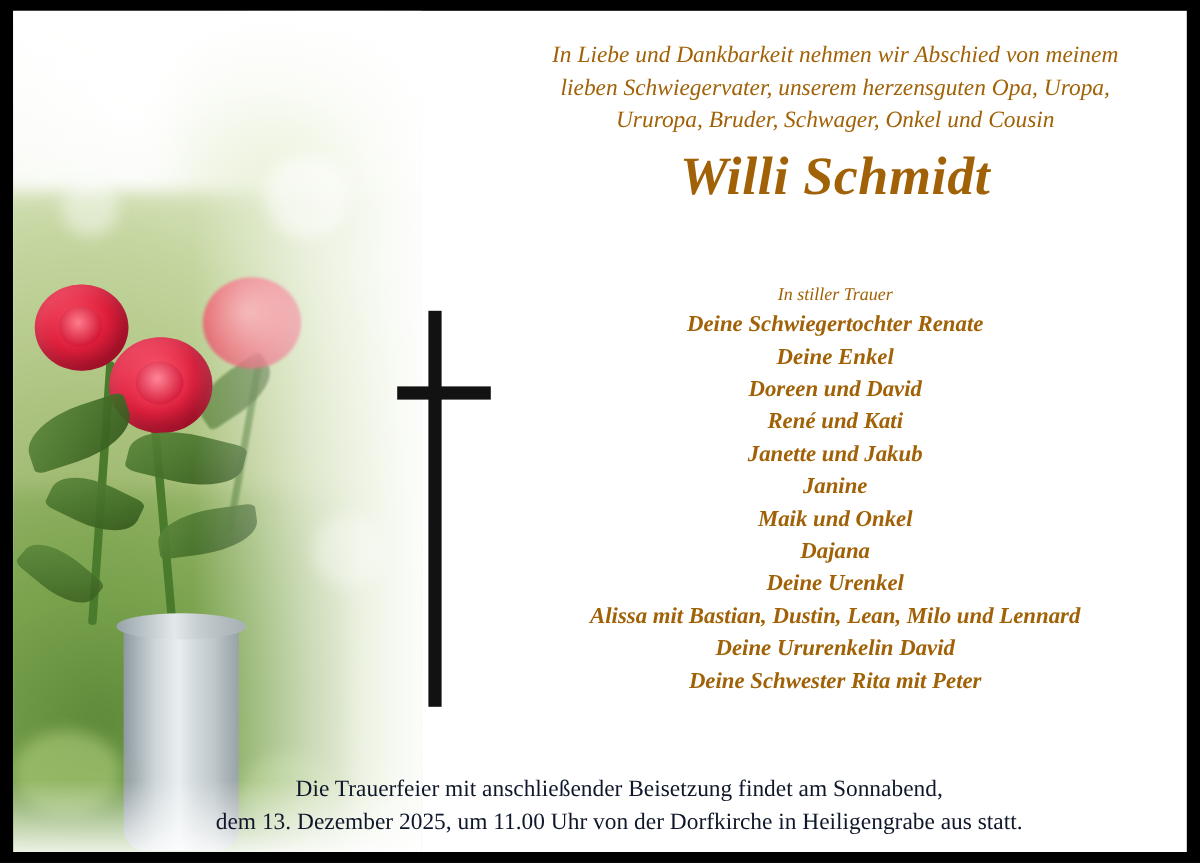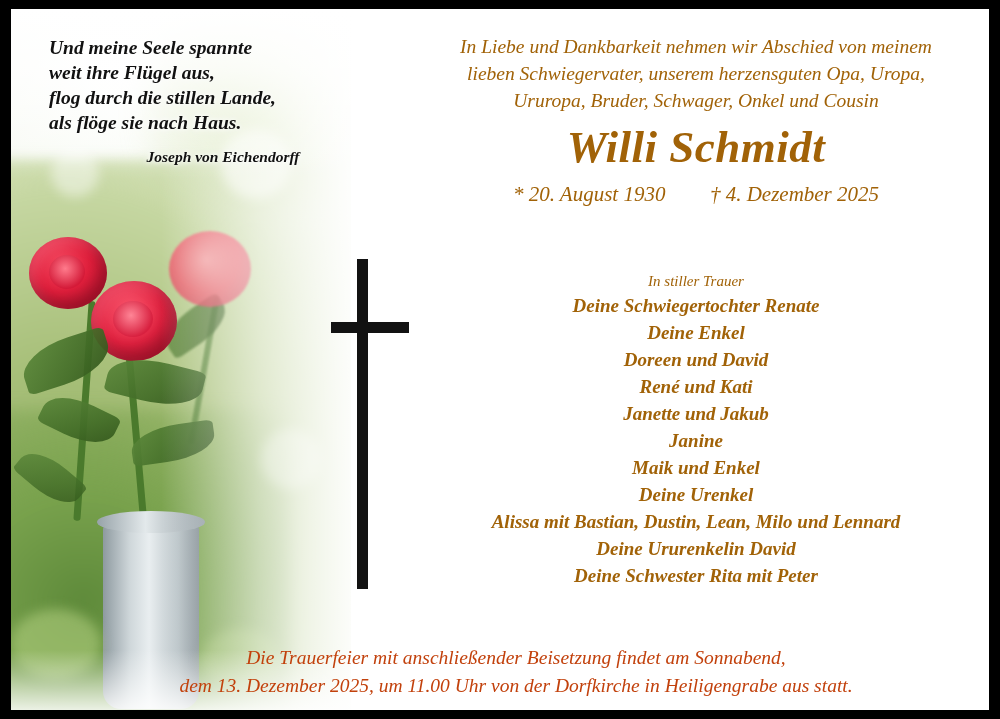--- a/index.html
+++ b/index.html
@@ -247,24 +247,23 @@
     line-height: 27px;
     margin-top: 2px;
   }
 
   .footer {
     position: absolute;
     left: 140px;
     top: 635px;
     width: 730px;
     text-align: center;
-    font-style: italic;
     font-size: 19.5px;
     line-height: 28px;
-    color: #c2410c;
+    color: #0f172a;
   }
 </style>
 </head>
 <body>
 
 <div class="card">
 
   <div class="bg-art">
     <div class="sky"></div>
     <div class="topgreen"></div>
@@ -299,53 +298,42 @@
     <div class="fade-right"></div>
     <div class="fade-top"></div>
     <div class="fade-bottom"></div>
   </div>
 
   <div class="cross">
     <div class="v"></div>
     <div class="h"></div>
   </div>
 
-  <div class="poem">
-    <div class="poem-line">Und meine Seele spannte</div>
-    <div class="poem-line">weit ihre Flügel aus,</div>
-    <div class="poem-line">flog durch die stillen Lande,</div>
-    <div class="poem-line">als flöge sie nach Haus.</div>
-    <div class="poem-author">Joseph von Eichendorff</div>
-  </div>
 
   <div class="main">
     <div class="intro">
       <div>In Liebe und Dankbarkeit nehmen wir Abschied von meinem</div>
       <div>lieben Schwiegervater, unserem herzensguten Opa, Uropa,</div>
       <div>Ururopa, Bruder, Schwager, Onkel und Cousin</div>
     </div>
 
     <div class="name">Willi Schmidt</div>
 
-    <div class="dates">
-      <span>* 20. August 1930</span>
-      <span class="sep"></span>
-      <span>† 4. Dezember 2025</span>
-    </div>
 
     <div class="mourn-head">In stiller Trauer</div>
 
     <div class="mourn-list">
       <div>Deine Schwiegertochter Renate</div>
       <div>Deine Enkel</div>
       <div>Doreen und David</div>
       <div>René und Kati</div>
       <div>Janette und Jakub</div>
       <div>Janine</div>
-      <div>Maik und Enkel</div>
+      <div>Maik und Onkel</div>
+      <div>Dajana</div>
       <div>Deine Urenkel</div>
       <div>Alissa mit Bastian, Dustin, Lean, Milo und Lennard</div>
       <div>Deine Ururenkelin David</div>
       <div>Deine Schwester Rita mit Peter</div>
     </div>
   </div>
 
   <div class="footer">
     <div>Die Trauerfeier mit anschließender Beisetzung findet am Sonnabend,</div>
     <div>dem 13. Dezember 2025, um 11.00 Uhr von der Dorfkirche in Heiligengrabe aus statt.</div>

